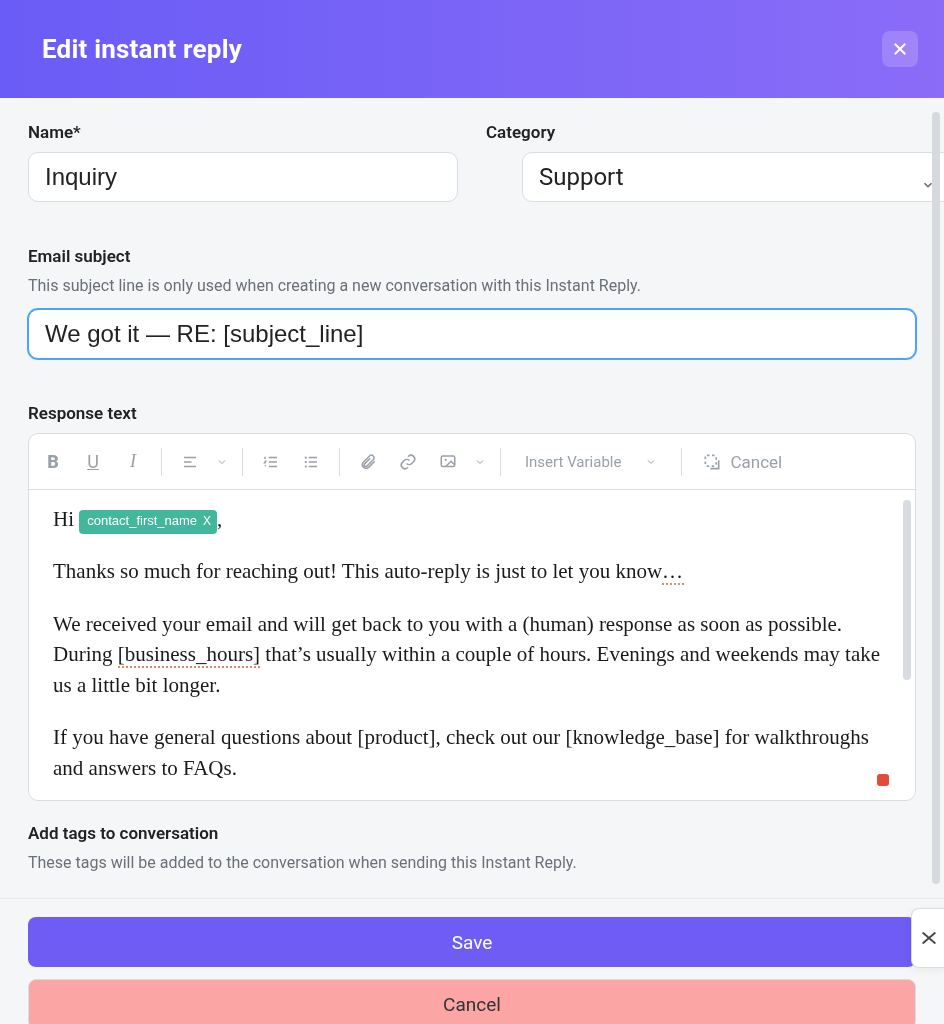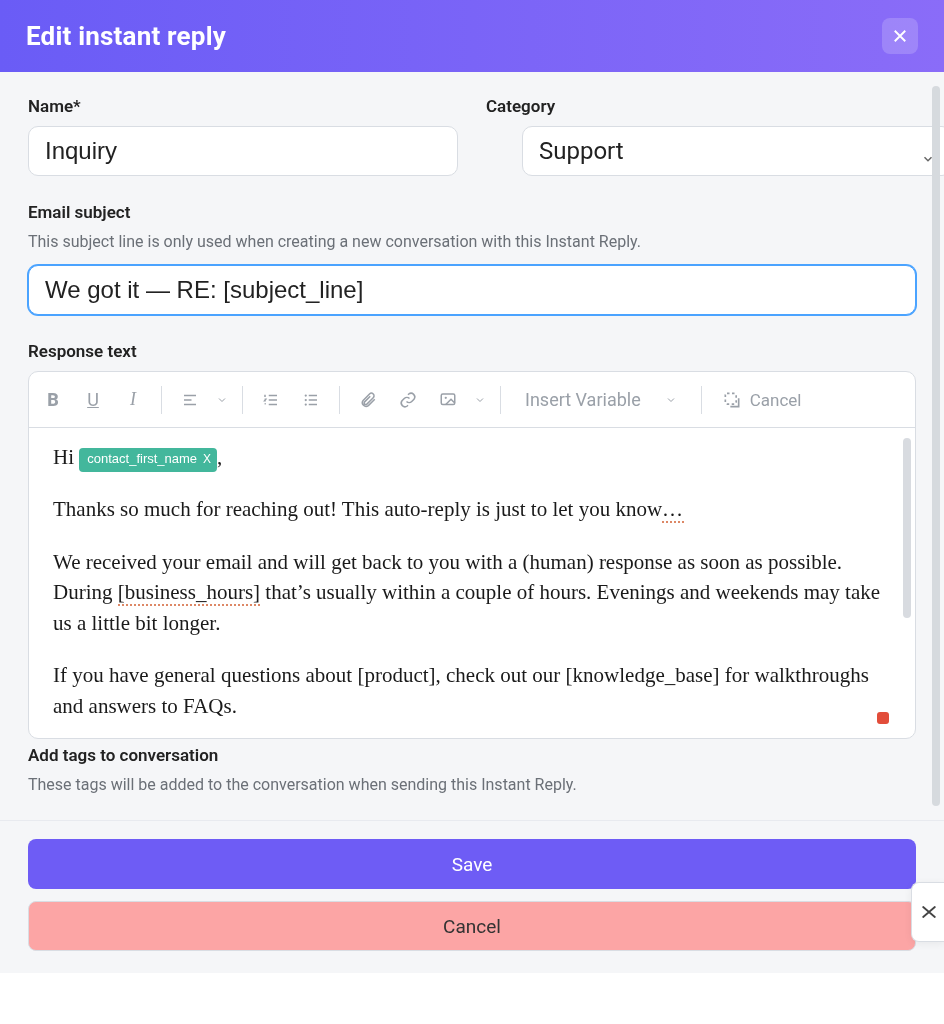--- a/index.html
+++ b/index.html
@@ -24,21 +24,21 @@
   }
   .header{
     background:linear-gradient(90deg,var(--purple-grad-b),var(--purple-grad-a));
     color:#fff;
     padding:18px 26px;
     display:flex;
     align-items:center;
     justify-content:space-between;
   }
   .header h1{
-    margin:0;
+    margin:16px;
     font-size:26px;
     font-weight:700;
     letter-spacing:.2px;
   }
   .close-btn{
     width:36px;height:36px;
     border-radius:8px;
     background:rgba(255,255,255,.18);
     display:flex;align-items:center;justify-content:center;
     cursor:pointer;
@@ -76,21 +76,21 @@
     border:1px solid var(--border);
     border-radius:10px;
     padding:0 16px;
     font-size:24px;
     color:#222;
   }
   .focused{border-color:var(--blue-focus)!important;box-shadow:0 0 0 1px var(--blue-focus);}
   .select{display:flex;align-items:center;justify-content:space-between;cursor:pointer;margin-left:36px;}
   .chev{width:14px;height:14px;}
   .chev svg{width:14px;height:14px;stroke:#666;stroke-width:2.5;fill:none;}
-  .section{margin-top:26px;}
+  .section{margin-top:44px;}
 
   
   .editor{
     border:1px solid var(--border);
     border-radius:10px;
     background:#fff;
     position:relative;
   }
   .toolbar{
     height:56px;
@@ -112,21 +112,21 @@
   }
   .tbtn svg{stroke:currentColor;fill:none;stroke-width:2;}
   .sep{width:1px;height:28px;background:var(--border);margin:0 6px;}
   .tbtn.bold span{font-weight:800;font-size:18px;}
   .tbtn.italic span{font-style:italic;font-family:Georgia,serif;font-size:18px;}
   .tbtn.under span{text-decoration:underline;font-size:18px;}
   .var-dd{
     display:flex;align-items:center;gap:24px;
     padding:0 14px;height:36px;border-radius:6px;cursor:pointer;
     color:var(--toolbar-icon);
-    font-size:18px;
+    font-size:15px;
   }
   .source-btn{
     display:flex;align-items:center;gap:8px;
     padding:0 10px;height:36px;cursor:pointer;
     color:var(--toolbar-icon);
     font-size:17px;
   }
   .editor-body{
     padding:14px 24px 14px 24px;
     font-family:Georgia, 'Times New Roman', serif;
@@ -326,21 +326,21 @@
         </p>
         <p>
           <span>We received your email and will get back to you with a (human) response as soon as possible. During </span><span class="spellwave">[business_hours]</span><span> that’s usually within a couple of hours. Evenings and weekends may take us a little bit longer.</span>
         </p>
         <p>If you have general questions about [product], check out our [knowledge_base] for walkthroughs and answers to FAQs.</p>
         <div class="red-dot"></div>
       </div>
     </div>
   </div>
 
-  <div class="section" style="margin-top:6px;">
+  <div class="section" style="margin-top:22px;">
     <label class="field-label" style="font-weight:600;">Add tags to conversation</label>
     <div class="helper" style="margin-top:6px;">These tags will be added to the conversation when sending this Instant Reply.</div>
   </div>
 
   <div class="floating-icon">
     <svg width="20" height="22" viewBox="0 0 24 24" style="stroke:#444;fill:none;stroke-width:2.2;">
         <path d="M5 18 L19 6 M5 6 L19 18" stroke-linecap="round"></path>
       </svg>
   </div>
 

